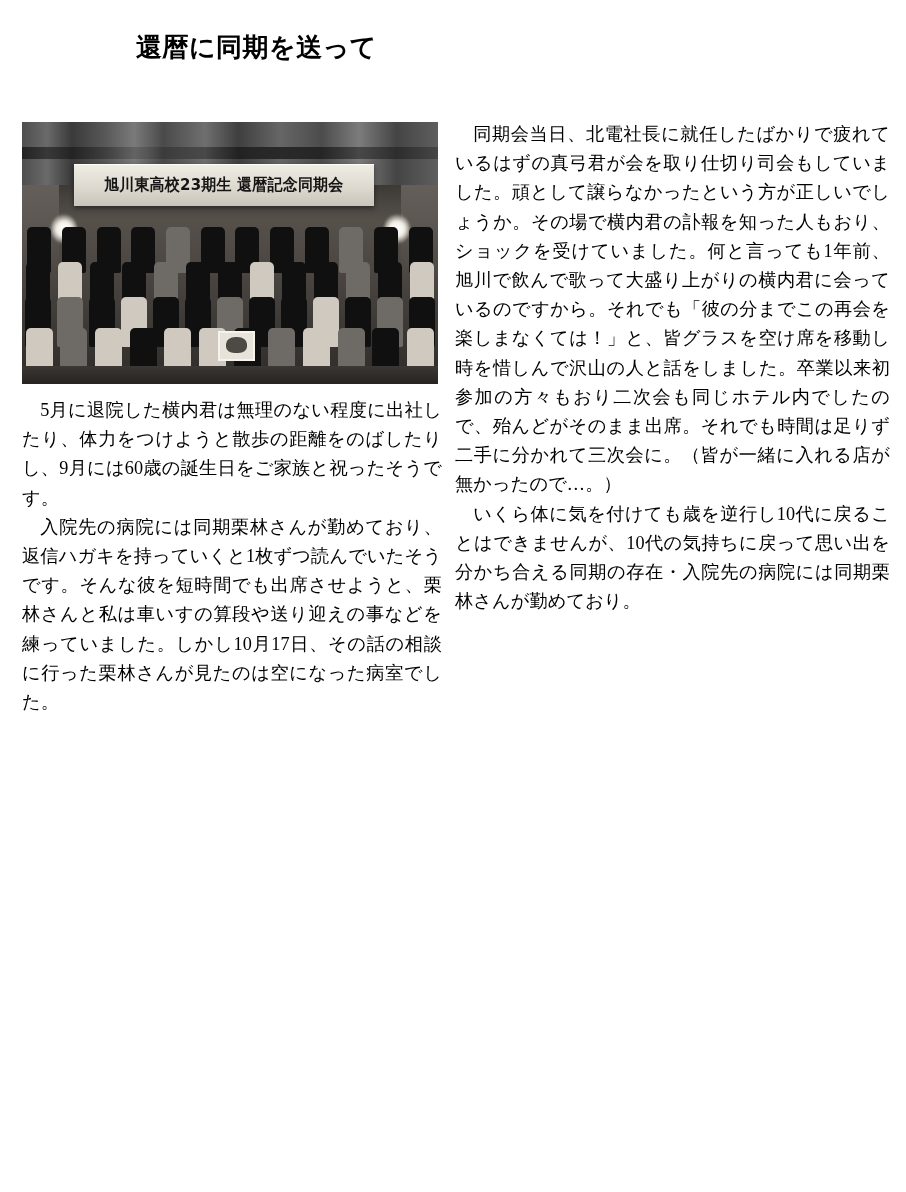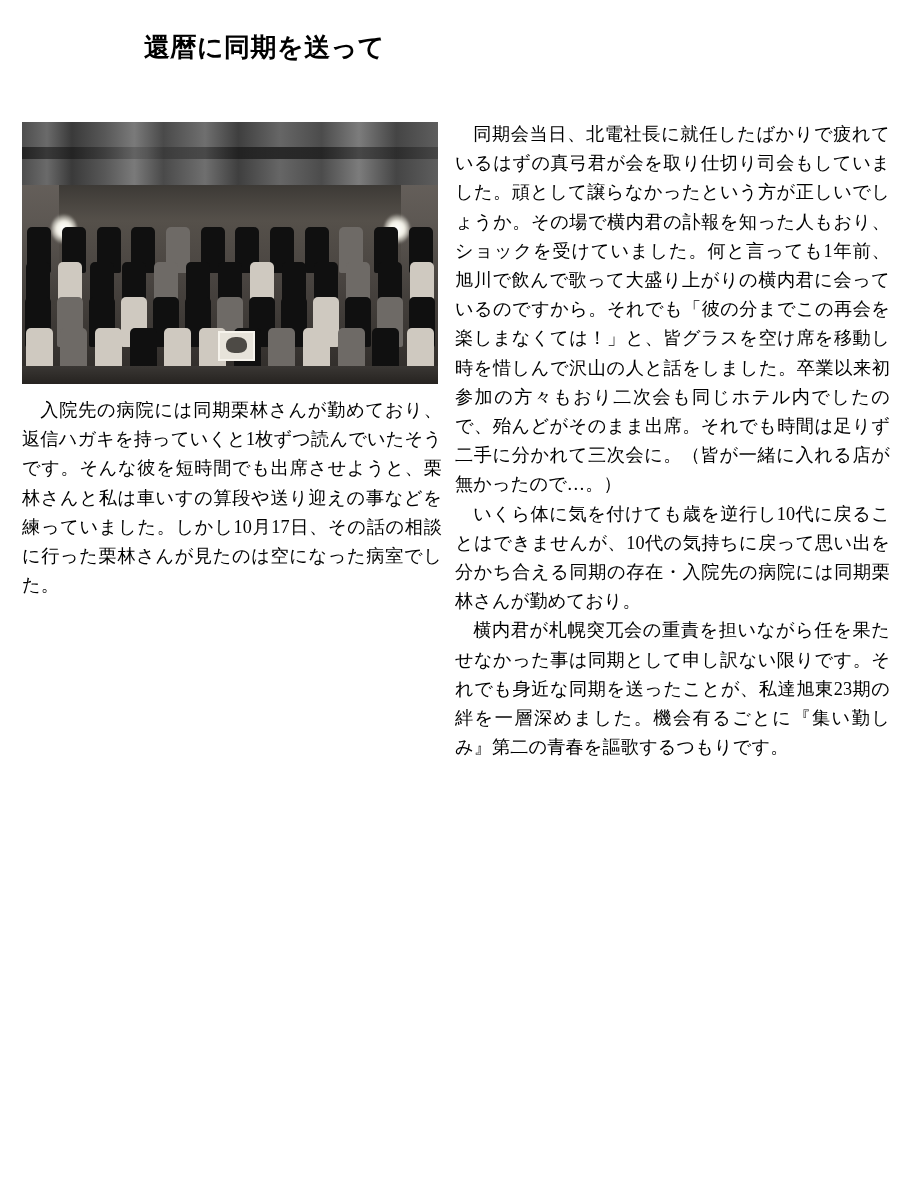--- a/index.html
+++ b/index.html
@@ -13,21 +13,21 @@
     height: 1192px;
     background: #ffffff;
     overflow: hidden;
     font-family: "Liberation Serif", "DejaVu Serif", serif;
     color: #000000;
   }
 
   
   .doc-title {
     position: absolute;
-    left: 144px;
+    left: 136px;
     top: 14px;
     font-family: "DejaVu Sans", "Liberation Sans", sans-serif;
     font-weight: bold;
     font-size: 26px;
     letter-spacing: 0.5px;
     line-height: 1.25;
     white-space: nowrap;
   }
   .doc-byline {
     position: absolute;
@@ -199,20 +199,23 @@
   <figure class="photo" style="margin:0;">
     <div class="photo-ceiling"></div>
     <div class="photo-wall"></div>
 
     <div class="wall-pillar" style="left:0%;"></div>
     <div class="wall-pillar" style="left:91%;"></div>
 
     <div class="lamp" style="left:7%; top:35%;"></div>
     <div class="lamp" style="left:87%; top:35%;"></div>
 
+    <div class="banner">
+      <span class="banner-text">旭川東高校23期生 還暦記念同期会</span>
+    </div>
 
     <div class="crowd">
 
       <div class="crowd-row" style="top:0%; height:34%;">
         <span class="person dark" style="width:16px;"><span class="head"></span><span class="body" style="height:46px;display:block;"></span></span>
         <span class="person dark" style="width:16px;"><span class="head"></span><span class="body" style="height:46px;display:block;"></span></span>
         <span class="person dark pale" style="width:16px;"><span class="head"></span><span class="body" style="height:46px;display:block;"></span></span>
         <span class="person dark" style="width:16px;"><span class="head"></span><span class="body" style="height:46px;display:block;"></span></span>
         <span class="person mid" style="width:16px;"><span class="head"></span><span class="body" style="height:46px;display:block;"></span></span>
         <span class="person dark" style="width:16px;"><span class="head"></span><span class="body" style="height:46px;display:block;"></span></span>
@@ -270,22 +273,22 @@
         <span class="person dark" style="width:18px;"><span class="head"></span><span class="body" style="height:56px;display:block;"></span></span>
         <span class="person light" style="width:18px;"><span class="head"></span><span class="body" style="height:56px;display:block;"></span></span>
       </div>
 
       <div class="portrait-frame"></div>
       <div class="floor"></div>
     </div>
   </figure>
 
   <div class="col col-left">
+    <p>5月に退院した横内君は無理のない程度に出社したり、体力をつけようと散歩の距離をのばしたりし、9月には60歳の誕生日をご家族と祝ったそうです。</p>
     <p>入院先の病院には同期栗林さんが勤めており、返信ハガキを持っていくと1枚ずつ読んでいたそうです。そんな彼を短時間でも出席させようと、栗林さんと私は車いすの算段や送り迎えの事などを練っていました。しかし10月17日、その話の相談に行った栗林さんが見たのは空になった病室でした。</p>
   </div>
 
   <div class="col col-right">
     <p>同期会当日、北電社長に就任したばかりで疲れているはずの真弓君が会を取り仕切り司会もしていました。頑として譲らなかったという方が正しいでしょうか。その場で横内君の訃報を知った人もおり、ショックを受けていました。何と言っても1年前、旭川で飲んで歌って大盛り上がりの横内君に会っているのですから。それでも「彼の分までこの再会を楽しまなくては！」と、皆グラスを空け席を移動し時を惜しんで沢山の人と話をしました。卒業以来初参加の方々もおり二次会も同じホテル内でしたので、殆んどがそのまま出席。それでも時間は足りず二手に分かれて三次会に。（皆が一緒に入れる店が無かったので…。）</p>
     <p>いくら体に気を付けても歳を逆行し10代に戻ることはできませんが、10代の気持ちに戻って思い出を分かち合える同期の存在・入院先の病院には同期栗林さんが勤めており。</p>
-    <p>横内君が札幌突兀会の重責を担いながら任を果たせなかった事は同期として申し訳ない限りです。それでも身近な同期を送ったことが、私達旭東23期の絆を一層深めました。機会有るごとに『集い勤しみ』第二の青春を謳歌するつもりです。</p>
   </div>
 
 </div>
 
 </body></html>

